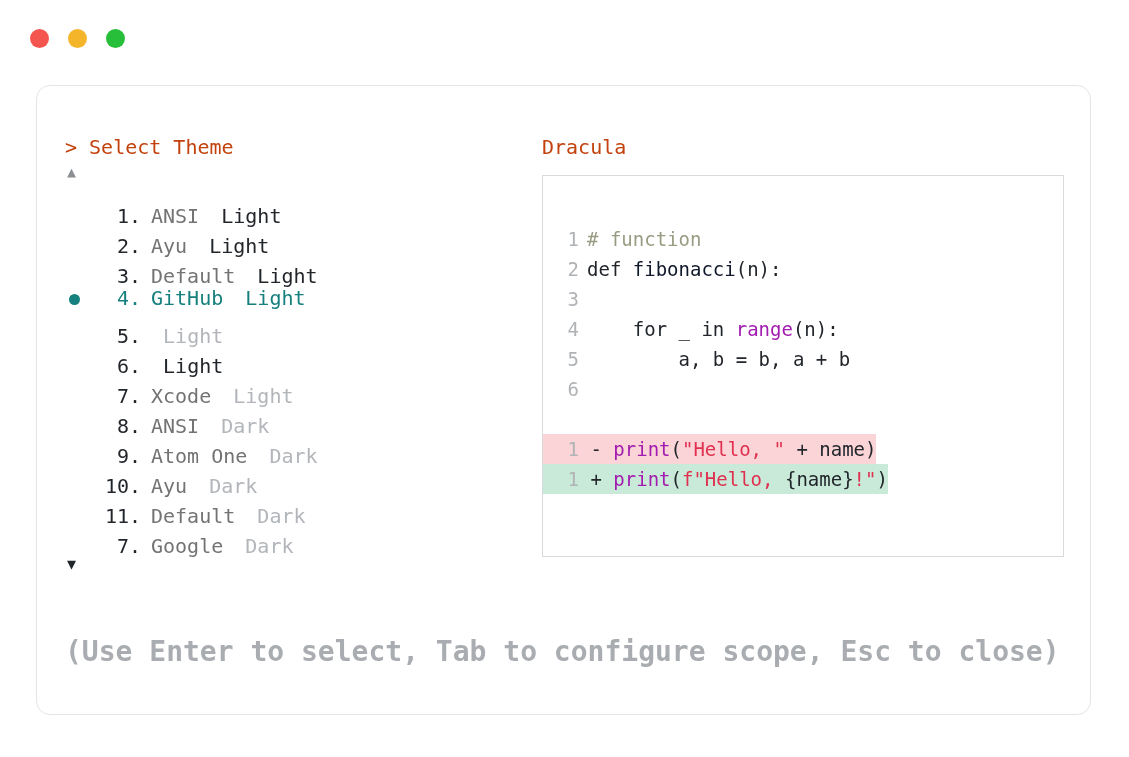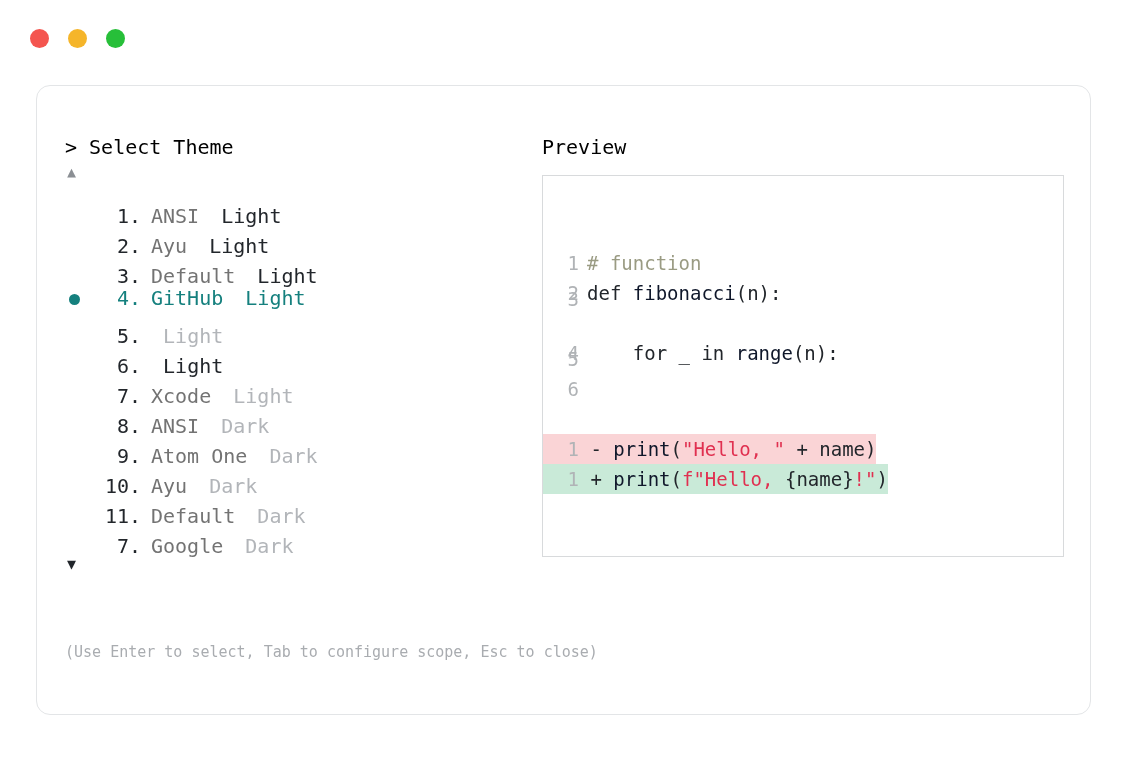--- a/index.html
+++ b/index.html
@@ -51,21 +51,21 @@
   .col-right {
     position: absolute;
     left: 505px;
     top: 47px;
     width: 530px;
   }
 
   .heading {
     font-size: 20px;
     line-height: 28px;
-    color: #000000;
+    color: #c2410c;
     white-space: pre;
   }
 
   .arrow {
     font-size: 15px;
     line-height: 22px;
     padding-left: 2px;
     height: 22px;
   }
   .arrow-up { color: #8b8f94; }
@@ -111,24 +111,25 @@
   .theme-row.sel .idx,
   .theme-row.sel .nm,
   .theme-row.sel .variant { color: #15807e; }
   .variant { color: #22262b; }
   .variant.dim { color: #b2b5b9; }
 
   .hint {
     position: absolute;
     left: 28px;
     top: 552px;
-    font-size: 15px;
+    font-size: 28px;
     line-height: 28px;
     color: #a9acb0;
     white-space: pre;
+    font-weight: bold;
   }
 
   
   .preview-box {
     position: absolute;
     left: 0px;
     top: 42px;
     width: 522px;
     height: 382px;
     box-sizing: border-box;
@@ -150,39 +151,39 @@
     height: 30px;
     align-items: baseline;
   }
   .ln {
     width: 36px;
     flex: 0 0 36px;
     text-align: right;
     color: #b0b3b6;
     padding-right: 0;
   }
-  .src { padding-left: 8px; margin-top: 24px; }
+  .src { padding-left: 8px; }
   .code-line.spacer { height: 30px; }
 
   .hl-wrap { display: flex; }
   .hl {
     display: inline-flex;
     align-items: baseline;
     white-space: pre;
   }
   .hl.del { background: #fad4d6; }
   .hl.add { background: #c9ead8; }
   .hl .ln { color: #b0b3b6; }
 
   
   .t-cmt  { color: #9a9b83; }
   .t-plain{ color: #22262b; }
   .t-fn   { color: #0f172a; }
   .t-num  { color: #15807e; }
-  .t-bi   { color: #0f172a; }
+  .t-bi   { color: #a21caf; }
   .t-str  { color: #e03050; }
   .t-sign { color: #22262b; }
 </style>
 </head>
 <body>
 
 <div class="titlebar">
   <div class="dot" style="background: rgb(244, 85, 79);"></div>
   <div class="dot" style="background: rgb(245, 181, 42);"></div>
   <div class="dot" style="background: rgb(39, 191, 57);"></div>
@@ -206,28 +207,28 @@
         <div class="theme-row"><div class="bullet-cell"></div><span class="idx">10.</span><span class="nm">Ayu</span><span class="nm"> </span><span class="variant dim">Dark</span></div>
         <div class="theme-row"><div class="bullet-cell"></div><span class="idx">11.</span><span class="nm">Default</span><span class="nm"> </span><span class="variant dim">Dark</span></div>
         <div class="theme-row"><div class="bullet-cell"></div><span class="idx">7.</span><span class="nm">Google</span><span class="nm"> </span><span class="variant dim">Dark</span></div>
       </div>
     <div class="arrow arrow-down">▼</div>
   </div>
 
   <div class="hint">(Use Enter to select, Tab to configure scope, Esc to close)</div>
 
   <div class="col-right">
-    <div class="heading">Preview</div>
+    <div class="heading">Dracula</div>
     <div class="preview-box">
       <div class="code" id="code-block">
           <div class="code-line"><span class="ln">1</span><span class="src"><span class="t-cmt"># function</span></span></div>
           <div class="code-line"><span class="ln">2</span><span class="src"><span class="t-plain">def </span><span class="t-fn">fibonacci</span><span class="t-plain">(n):</span></span></div>
           <div class="code-line"><span class="ln">3</span></div>
           <div class="code-line"><span class="ln">4</span><span class="src"><span class="t-plain">    for _ in </span><span class="t-bi">range</span><span class="t-plain">(n):</span></span></div>
-          <div class="code-line"><span class="ln">5</span></div>
+          <div class="code-line"><span class="ln">5</span><span class="src"><span class="t-plain">        a, b = b, a + b</span></span></div>
           <div class="code-line"><span class="ln">6</span></div>
           <div class="code-line spacer"></div>
           <div class="hl-wrap">
             <span class="hl del"><span class="ln">1</span><span class="t-sign"> - </span><span><span class="t-bi">print</span><span class="t-plain">(</span><span class="t-str">"Hello, "</span><span class="t-plain"> + name)</span></span></span>
           </div>
           <div class="hl-wrap">
             <span class="hl add"><span class="ln">1</span><span class="t-sign"> + </span><span><span class="t-bi">print</span><span class="t-plain">(</span><span class="t-str">f"Hello, </span><span class="t-plain">{name}</span><span class="t-str">!"</span><span class="t-plain">)</span></span></span>
           </div>
         </div>
     </div>

